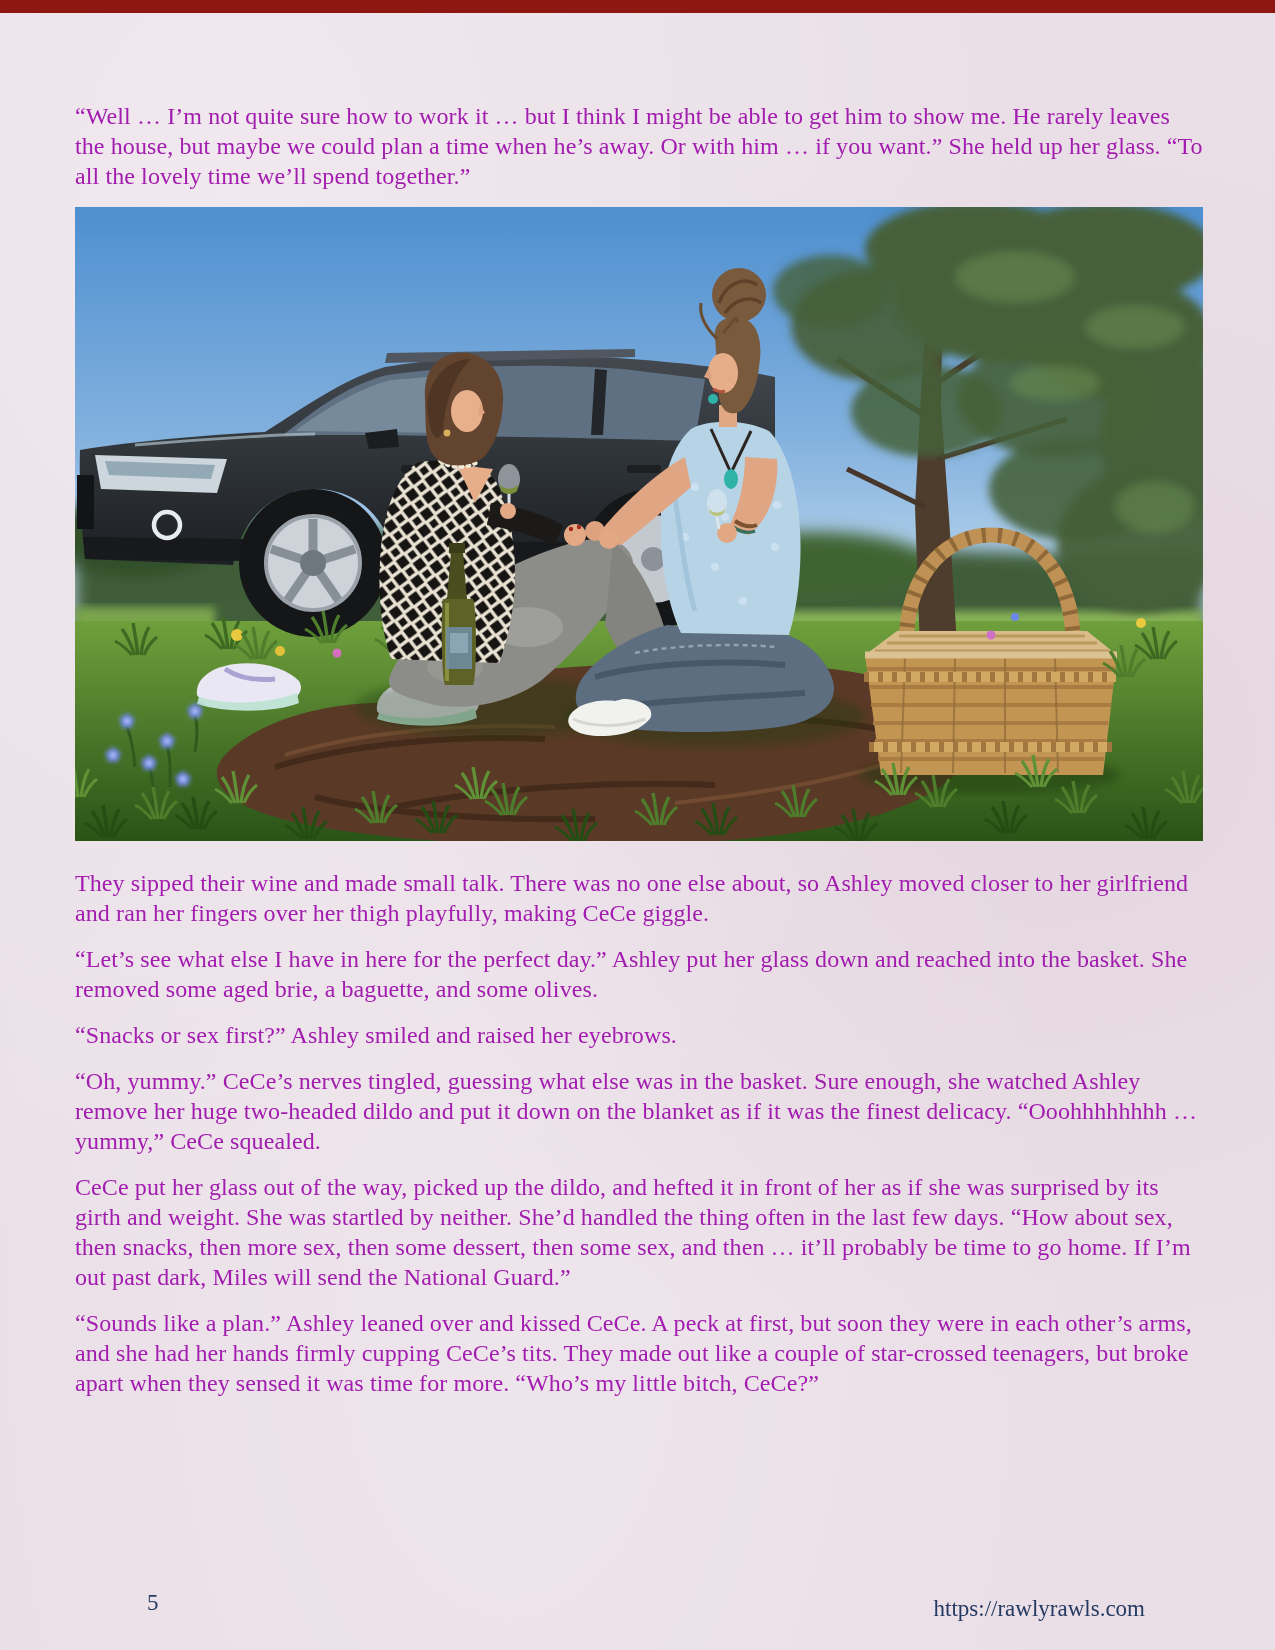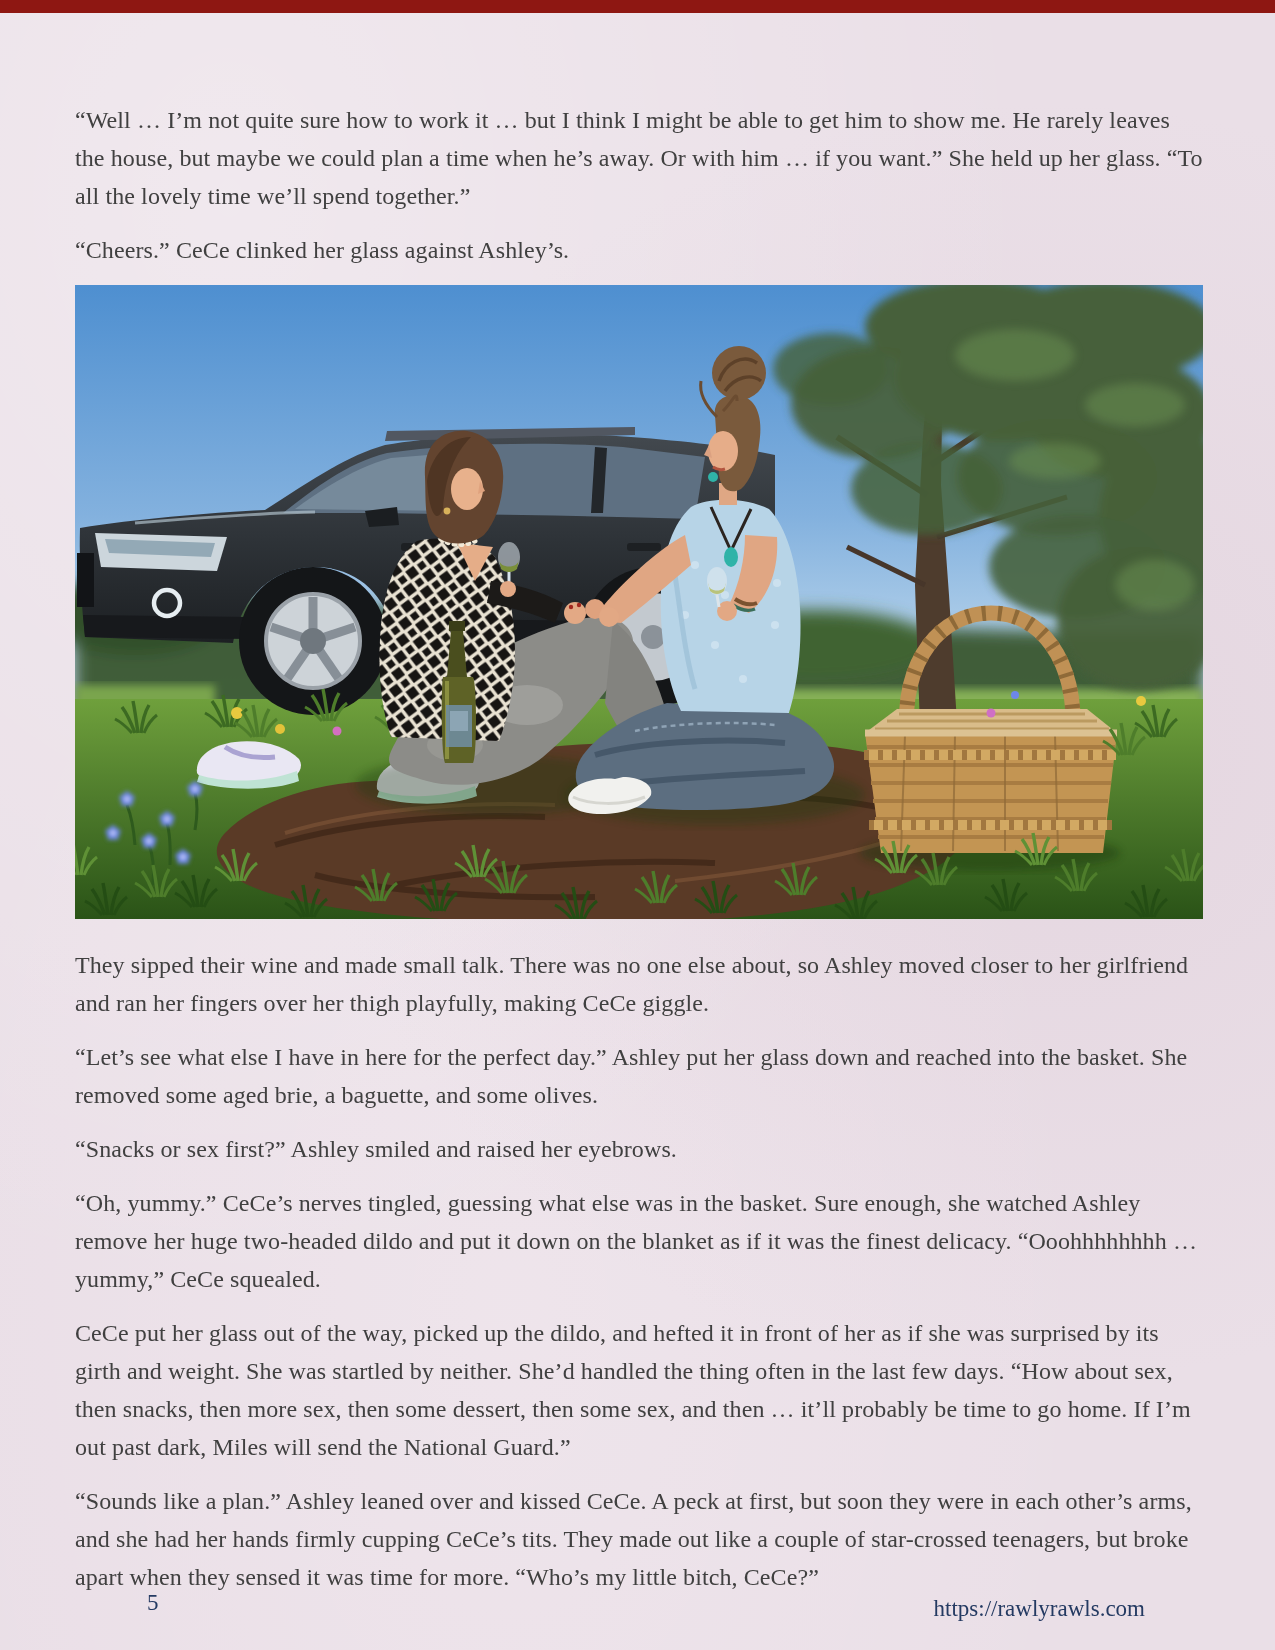--- a/index.html
+++ b/index.html
@@ -9,41 +9,40 @@
     background:
       radial-gradient(ellipse at 18% 12%, rgba(255,255,255,.30), transparent 55%),
       radial-gradient(ellipse at 82% 45%, rgba(214,192,206,.28), transparent 50%),
       radial-gradient(ellipse at 40% 80%, rgba(255,250,252,.20), transparent 55%),
       #eadfe7;
     color:#243a62;
   }
   .topbar{position:absolute;top:0;left:0;width:1275px;height:13px;background:#8e1712;}
   .content{position:absolute;left:75px;top:101px;width:1128px;}
   .content p{
-    margin:0 0 16px 0;font-size:24px;line-height:38px;color:#404040;
+    margin:0 0 16px 0;font-size:24px;line-height:30px;color:#a21caf;
     letter-spacing:.1px;
   }
   figure.picture{margin:14px 0 27px 0;width:1128px;height:634px;overflow:hidden;}
   figure.picture svg{display:block;}
   footer{
     position:absolute;left:75px;top:1586px;width:1128px;height:34px;
     display:flex;justify-content:space-between;align-items:center;
     font-size:23px;color:#243a62;
   }
   footer .pageno{padding-left:72px;}
   footer a{color:#243a62;text-decoration:none;padding-right:58px;margin-top:12px;}
 </style>
 </head>
 <body>
 
 <div class="topbar"></div>
 
 <main class="content">
   <p>“Well … I’m not quite sure how to work it … but I think I might be able to get him to show me. He rarely leaves the house, but maybe we could plan a time when he’s away. Or with him … if you want.” She held up her glass. “To all the lovely time we’ll spend together.”</p>
-  <p>“Cheers.” CeCe clinked her glass against Ashley’s.</p>
 
   <figure class="picture">
     <svg width="1128" height="634" viewBox="0 0 1128 634" xmlns="http://www.w3.org/2000/svg">
       <defs>
         <linearGradient id="sky" x1="0" y1="0" x2="0" y2="1">
           <stop offset="0" stop-color="#4e8fd0"></stop>
           <stop offset="0.55" stop-color="#83b1de"></stop>
           <stop offset="1" stop-color="#c8dff0"></stop>
         </linearGradient>
         <linearGradient id="grassG" x1="0" y1="0" x2="0" y2="1">

